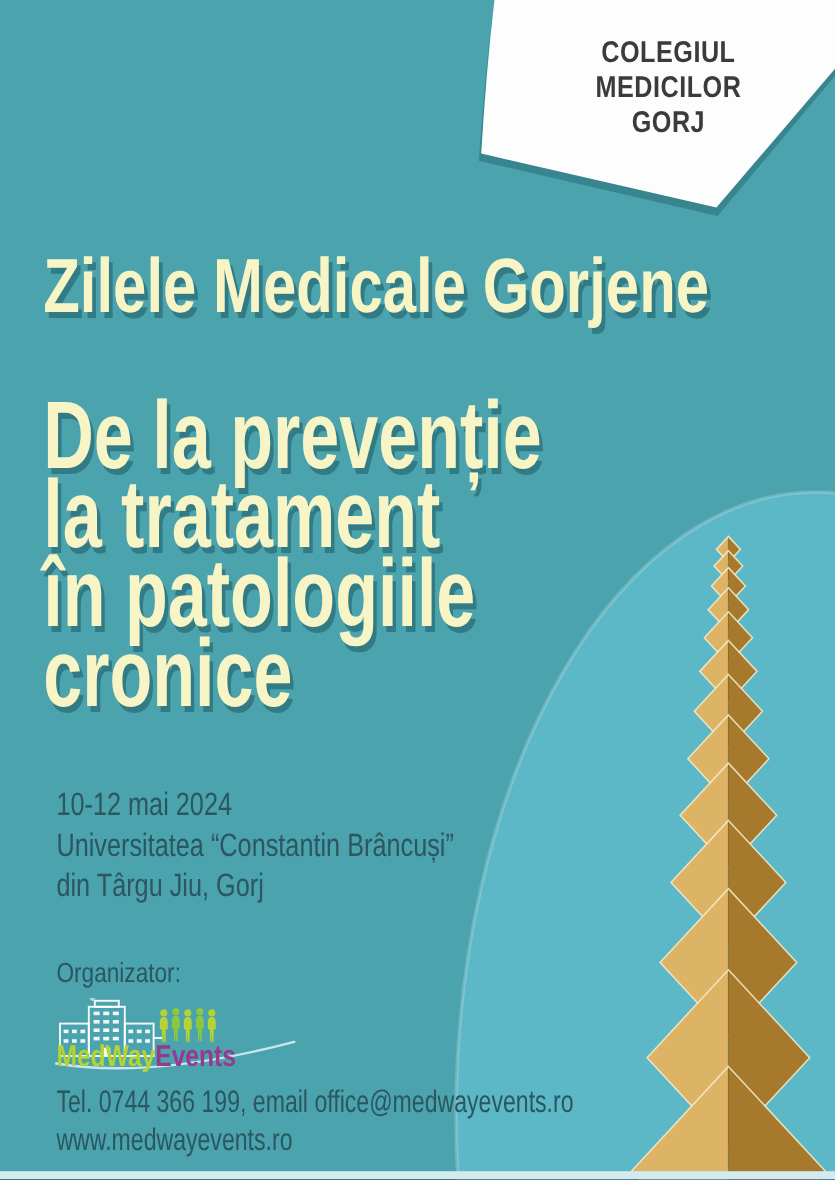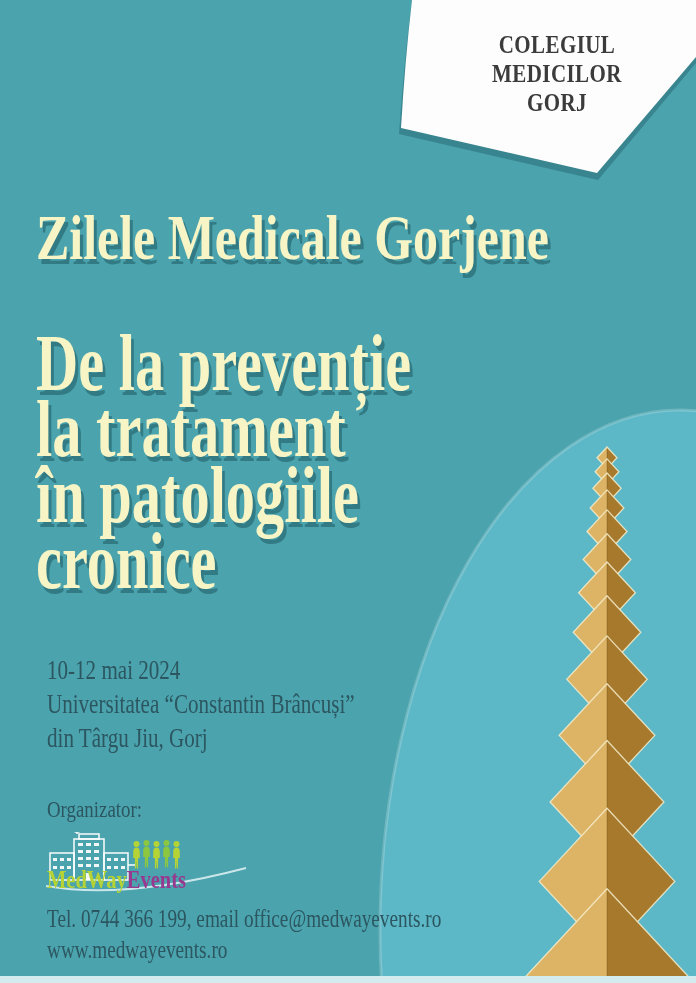--- a/index.html
+++ b/index.html
@@ -1,19 +1,19 @@
 <!DOCTYPE html>
 <html style="--background: #4AA3AD; --ellipse: #5CB7C6; --bottom-strip: #D3EBEE; --title-text: #F7F4C6; --info-text: #2C5660; --badge-bg: #FDFDFD; --badge-text: #3B3B3C; --column-gold-light: #DDB466; --column-gold-dark: #A6792C; --column-outline: #F6EDCB; --logo-lime: #B5D335; --logo-green: #8DC63F; --logo-purple: #97398F;"><head>
 <meta charset="utf-8">
 <style>
   html,body{margin:0;padding:0;background:#222;}
   .poster{
     position:relative;width:696px;height:983px;overflow:hidden;
     background:var(--background);
-    font-family:Liberation Serif, serif;
+    font-family:Liberation Sans, sans-serif;
   }
   .bg{position:absolute;left:0;top:0;width:696px;height:983px;display:block;}
   .ellipse-backdrop{fill:var(--ellipse);}
   .ellipse-rim{fill:none;stroke:rgba(255,255,255,0.20);stroke-width:3;}
   .ribbon-shadow{fill:rgba(23,78,88,0.35);}
   .ribbon{fill:var(--badge-bg);}
   .bottom-strip{fill:var(--bottom-strip);}
   .badge{
     position:absolute;left:437px;top:30px;width:240px;text-align:center;
     font-weight:bold;font-size:25px;line-height:29px;letter-spacing:0.5px;

